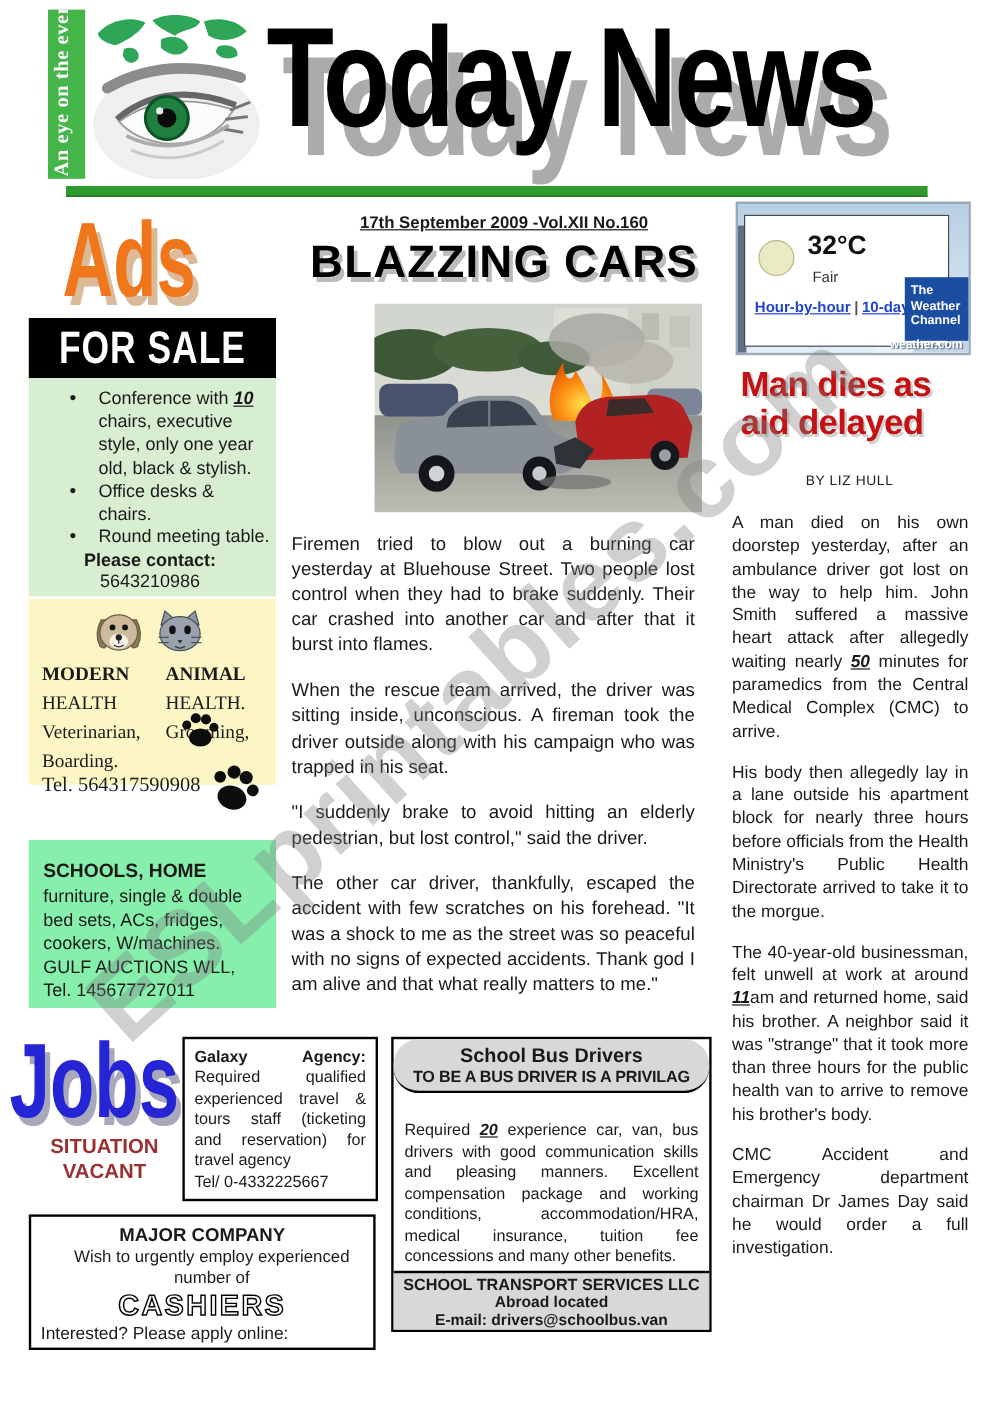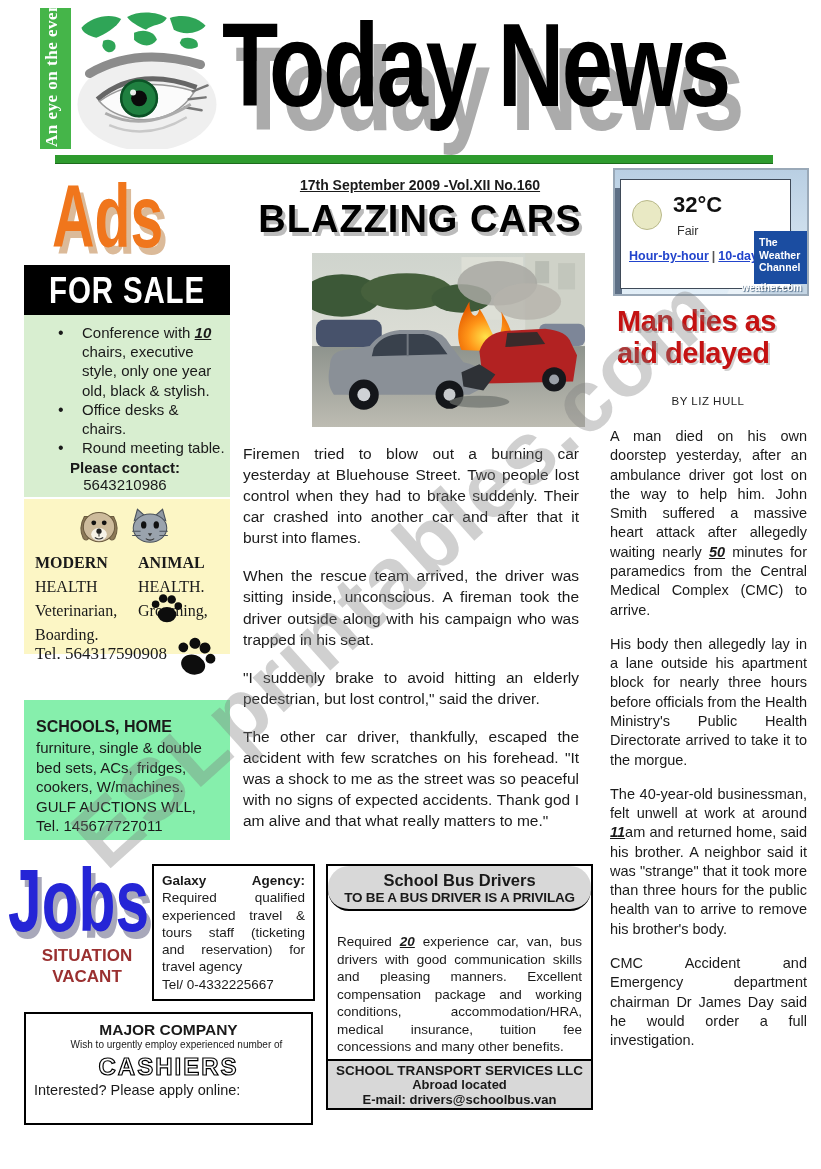--- a/index.html
+++ b/index.html
@@ -61,21 +61,21 @@
     font-size:17px; color:#9a3030; line-height:1.25; }
 
   .galaxy-box { left:152px; top:864px; width:163px; height:137px; border:2px solid #000;
     background:#fff; padding:6px 8px; font-size:13.5px; line-height:1.28; }
   .galaxy-lead { display:flex; justify-content:space-between; font-weight:bold; }
   .galaxy-body { text-align:justify; }
 
   .major-box { left:24px; top:1012px; width:289px; height:113px; border:2px solid #000;
     background:#fff; text-align:center; padding-top:7px; }
   .major-box .t { font-weight:bold; font-size:15.5px; }
-  .major-box .i { font-size:10px; line-height:1.2;margin-left:16px; }
+  .major-box .i { font-size:14px; line-height:1.2;margin-left:16px; }
   .major-role { font-size:24px; font-weight:800; letter-spacing:2px; color:#fff;
     -webkit-text-stroke:1.2px #000; margin:2px 0 1px; }
   .major-box .o { font-size:14.5px; text-align:left; padding-left:8px; }
 
   
   .dateline { left:240px; top:177px; width:360px; text-align:center; font-weight:bold; font-size:14px;text-decoration:underline; }
   .main-headline { left:228px; top:198px; width:384px; text-align:center; font-weight:800;
     font-size:38px; letter-spacing:1px; transform:scaleY(1.0); color:#000;
     text-shadow:3px 4px 0 rgba(170,170,170,.8); }
   .photo { left:312px; top:253px; width:273px; height:174px; }

